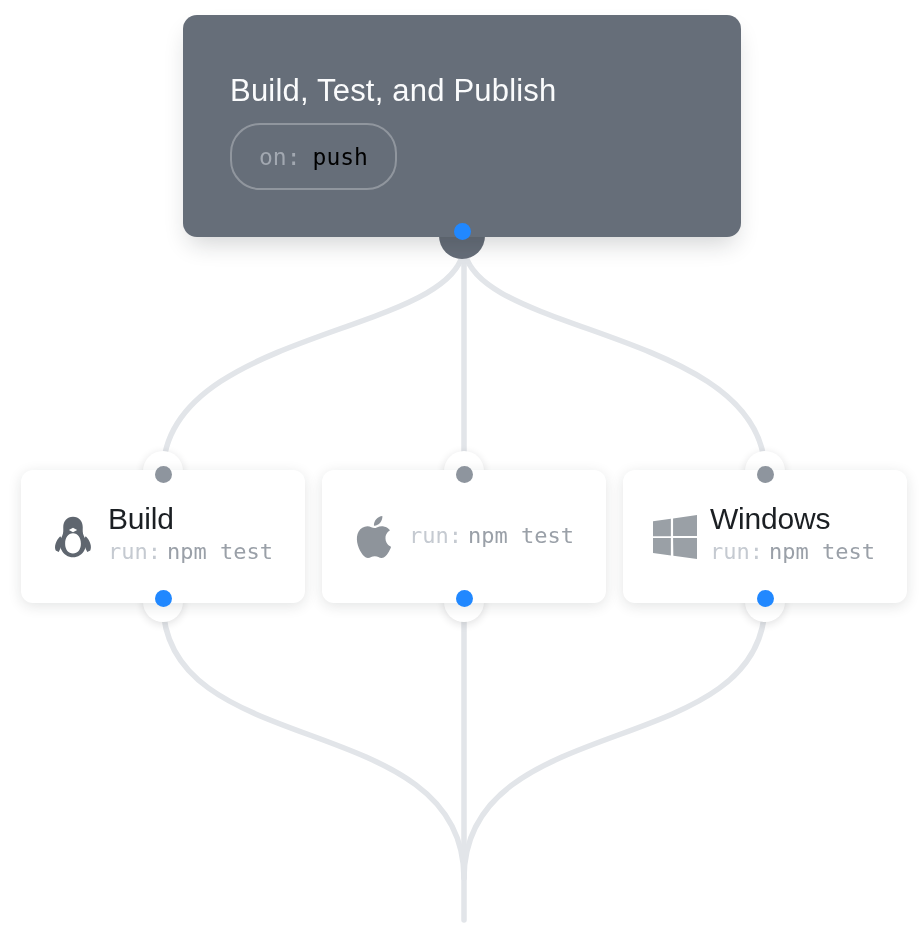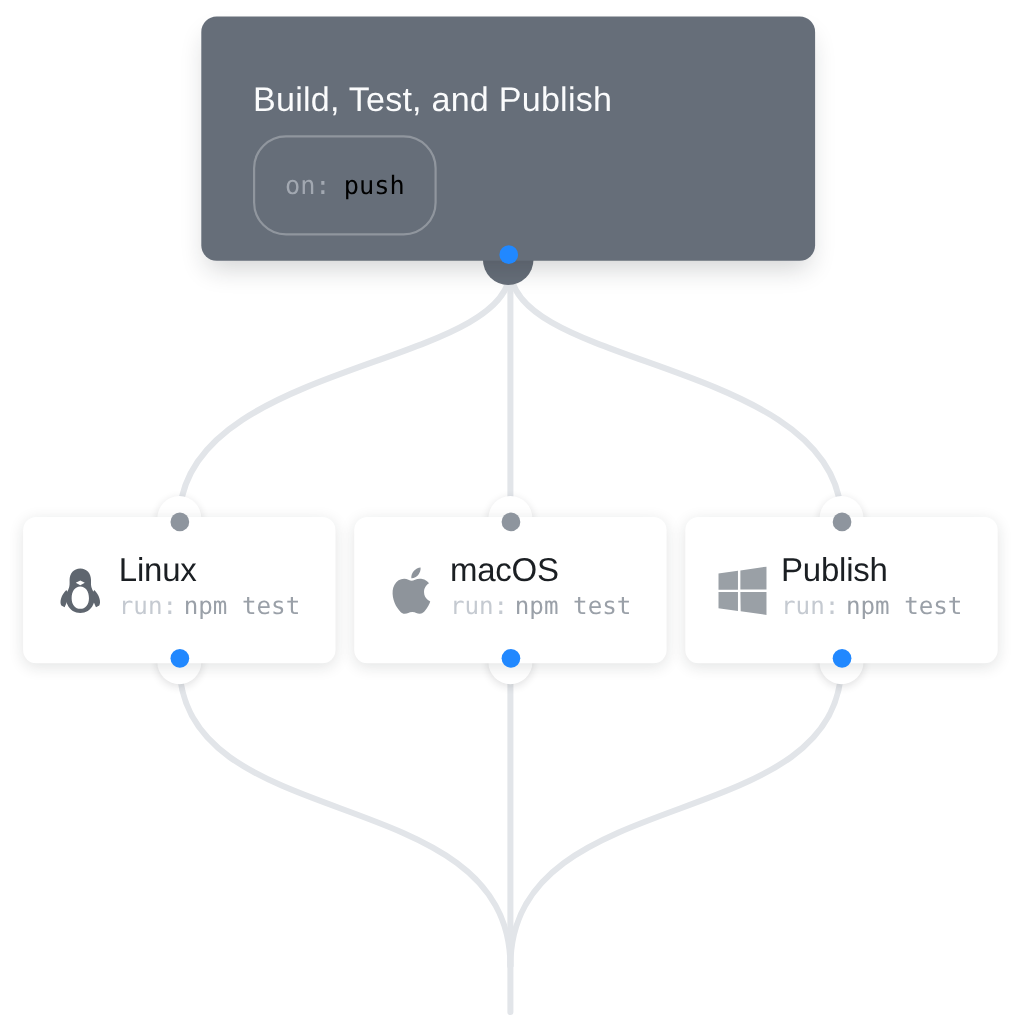--- a/index.html
+++ b/index.html
@@ -41,21 +41,21 @@
     margin: 0;
     font-size: 31px;
     font-weight: 400;
     letter-spacing: 0.2px;
     color: #fafbfc;
   }
   .trigger-pill {
     position: absolute;
     left: 47px; top: 108px;
     height: 55px;
-    padding: 16px 27px;
+    padding: 4px 27px;
     display: inline-flex;
     align-items: center;
     gap: 12px;
     border: 2px solid rgba(255,255,255,0.28);
     border-radius: 30px;
     font-family: "DejaVu Sans Mono", "Liberation Mono", monospace;
     font-size: 23px;
   }
   .pill-key  { color: #a2a8b1; }
   .pill-val  { color: #000000; }
@@ -170,63 +170,62 @@
         <svg width="48" height="52" viewBox="0 0 64 64">
           <g fill="#5f666f">
             <path d="M15 31 C9 37 6.5 45 9 50 L13 52 C15.5 47.5 17 41 19 37 Z"></path>
             <path d="M49 31 C55 37 57.5 45 55 50 L51 52 C48.5 47.5 47 41 45 37 Z"></path>
             <path fill-rule="evenodd" d="M32 5 C40 5 45 11 45 19 C45 23 44.5 26.5 46.5 30.5 C49.5 36.5 50.5 43 47.5 49 C44.5 55.5 38.5 59 32 59 C25.5 59 19.5 55.5 16.5 49 C13.5 43 14.5 36.5 17.5 30.5 C19.5 26.5 19 23 19 19 C19 11 24 5 32 5 Z M32 27 C38.5 27 42.5 33 42.5 41 C42.5 49 38 54 32 54 C26 54 21.5 49 21.5 41 C21.5 33 25.5 27 32 27 Z"></path>
           </g>
           <path fill="#ffffff" d="M26.5 22.5 L32 19.5 L37.5 22.5 L32 25.5 Z"></path>
         </svg>
       </span>
       <div class="job-text">
-        <div class="job-name">Linux</div>
+        <div class="job-name">Build</div>
         <div class="job-run">
           <span class="run-key">run:</span><span class="run-val">npm test</span>
         </div>
       </div>
     </div>
     <div class="dot gray"></div>
     <div class="dot blue"></div>
   </div>
 
   <div class="job-card" style="left:322px">
     <div class="notch top"></div>
     <div class="notch bottom"></div>
     <div class="card-face"></div>
     <div class="job-body">
       <span class="job-icon">
         <svg width="42" height="48" viewBox="0 0 24 24" fill="#8e949b">
           <path d="M12.152 6.896c-.948 0-2.415-1.078-3.96-1.04-2.04.027-3.91 1.183-4.961 3.014-2.117 3.675-.546 9.103 1.519 12.09 1.013 1.454 2.208 3.09 3.792 3.039 1.52-.065 2.09-.987 3.935-.987 1.831 0 2.35.987 3.96.948 1.637-.026 2.676-1.48 3.676-2.948 1.156-1.688 1.636-3.325 1.662-3.415-.039-.013-3.182-1.221-3.22-4.857-.026-3.04 2.48-4.494 2.597-4.559-1.429-2.09-3.623-2.324-4.39-2.376-2-.156-3.675 1.09-4.61 1.09zM15.53 3.83c.843-1.012 1.4-2.427 1.245-3.83-1.207.052-2.662.805-3.532 1.818-.78.896-1.454 2.338-1.273 3.714 1.338.104 2.715-.688 3.559-1.701"></path>
         </svg>
       </span>
       <div class="job-text">
-        <div class="job-name">macOS</div>
         <div class="job-run">
           <span class="run-key">run:</span><span class="run-val">npm test</span>
         </div>
       </div>
     </div>
     <div class="dot gray"></div>
     <div class="dot blue"></div>
   </div>
 
   <div class="job-card" style="left:623px">
     <div class="notch top"></div>
     <div class="notch bottom"></div>
     <div class="card-face"></div>
     <div class="job-body">
       <span class="job-icon">
         <svg width="44" height="44" viewBox="0 0 24 24" fill="#9aa0a6">
           <path d="M0 3.449L9.75 2.1v9.451H0m10.949-9.602L24 0v11.4H10.949M0 12.6h9.75v9.451L0 20.699M10.949 12.6H24V24l-12.9-1.801z"></path>
         </svg>
       </span>
       <div class="job-text">
-        <div class="job-name">Publish</div>
+        <div class="job-name">Windows</div>
         <div class="job-run">
           <span class="run-key">run:</span><span class="run-val">npm test</span>
         </div>
       </div>
     </div>
     <div class="dot gray"></div>
     <div class="dot blue"></div>
   </div>
 
 </div>

